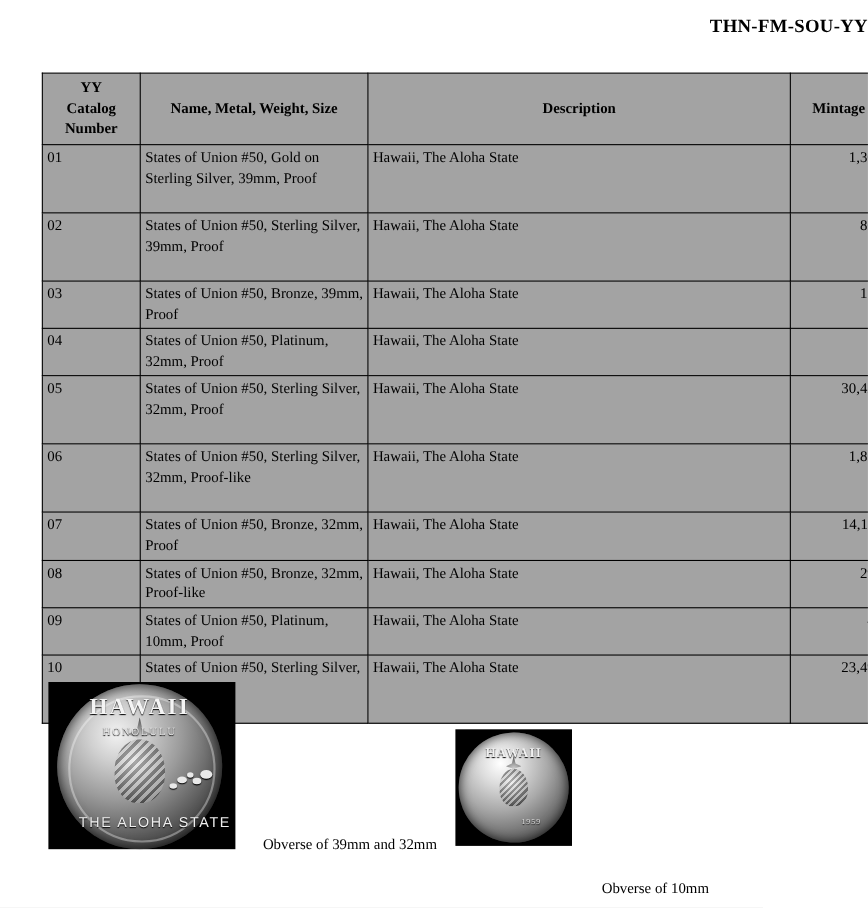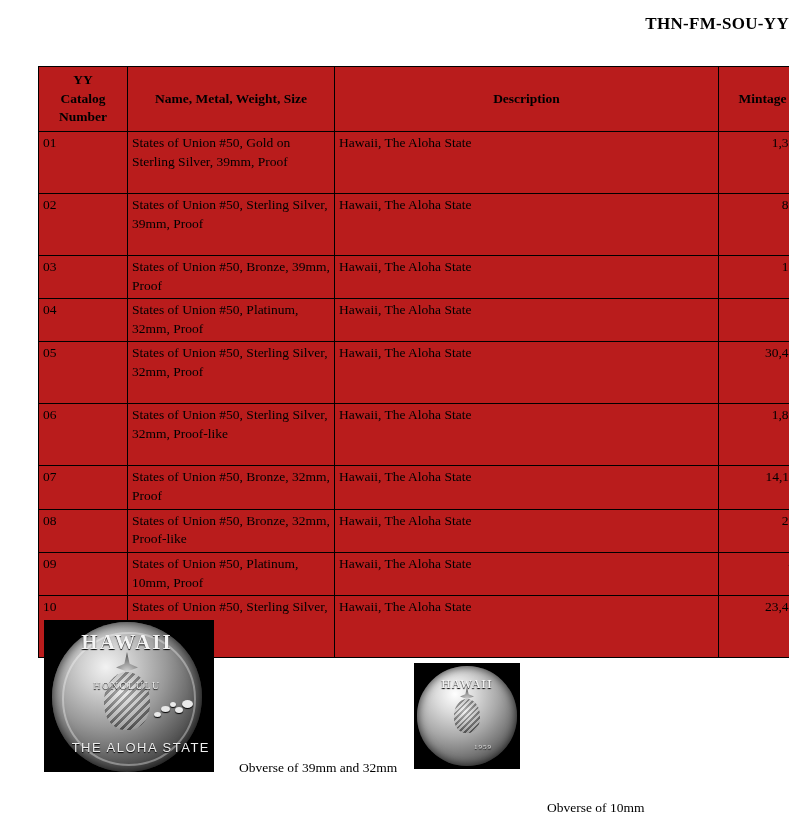--- a/index.html
+++ b/index.html
@@ -35,21 +35,21 @@
     table-layout: fixed;
     background: #d9d9d9;
   }
   table.catalog th,
   table.catalog td {
     border: 1px solid #000000;
     vertical-align: top;
     font-size: 13.5px;
     line-height: 1.38;
     padding: 2px 4px 3px 4px;
-    background: #b91c1c;
+    background: #a3a3a3;
   }
   table.catalog thead th {
     font-weight: bold;
     text-align: center;
     vertical-align: middle;
     padding-top: 4px;
     padding-bottom: 4px;
   }
   thead th.h-num { width: 80px; }
   thead th.h-name { width: 198px; }
@@ -110,21 +110,20 @@
     position: absolute;
     left: 0;
     top: 40px;
     width: 166px;
     text-align: center;
     font-family: "Liberation Serif", serif;
     font-size: 10px;
     letter-spacing: 1.5px;
     color: #e8e8e8;
     text-shadow: 0 1px 1px #000;
-    margin-top: 20px;
   }
   .coin-large .bottom-text {
     position: absolute;
     left: 0;
     top: 120px;
     width: 166px;
     text-align: right;
     font-family: Liberation Sans, sans-serif;
     font-size: 13px;
     letter-spacing: 1.5px;

